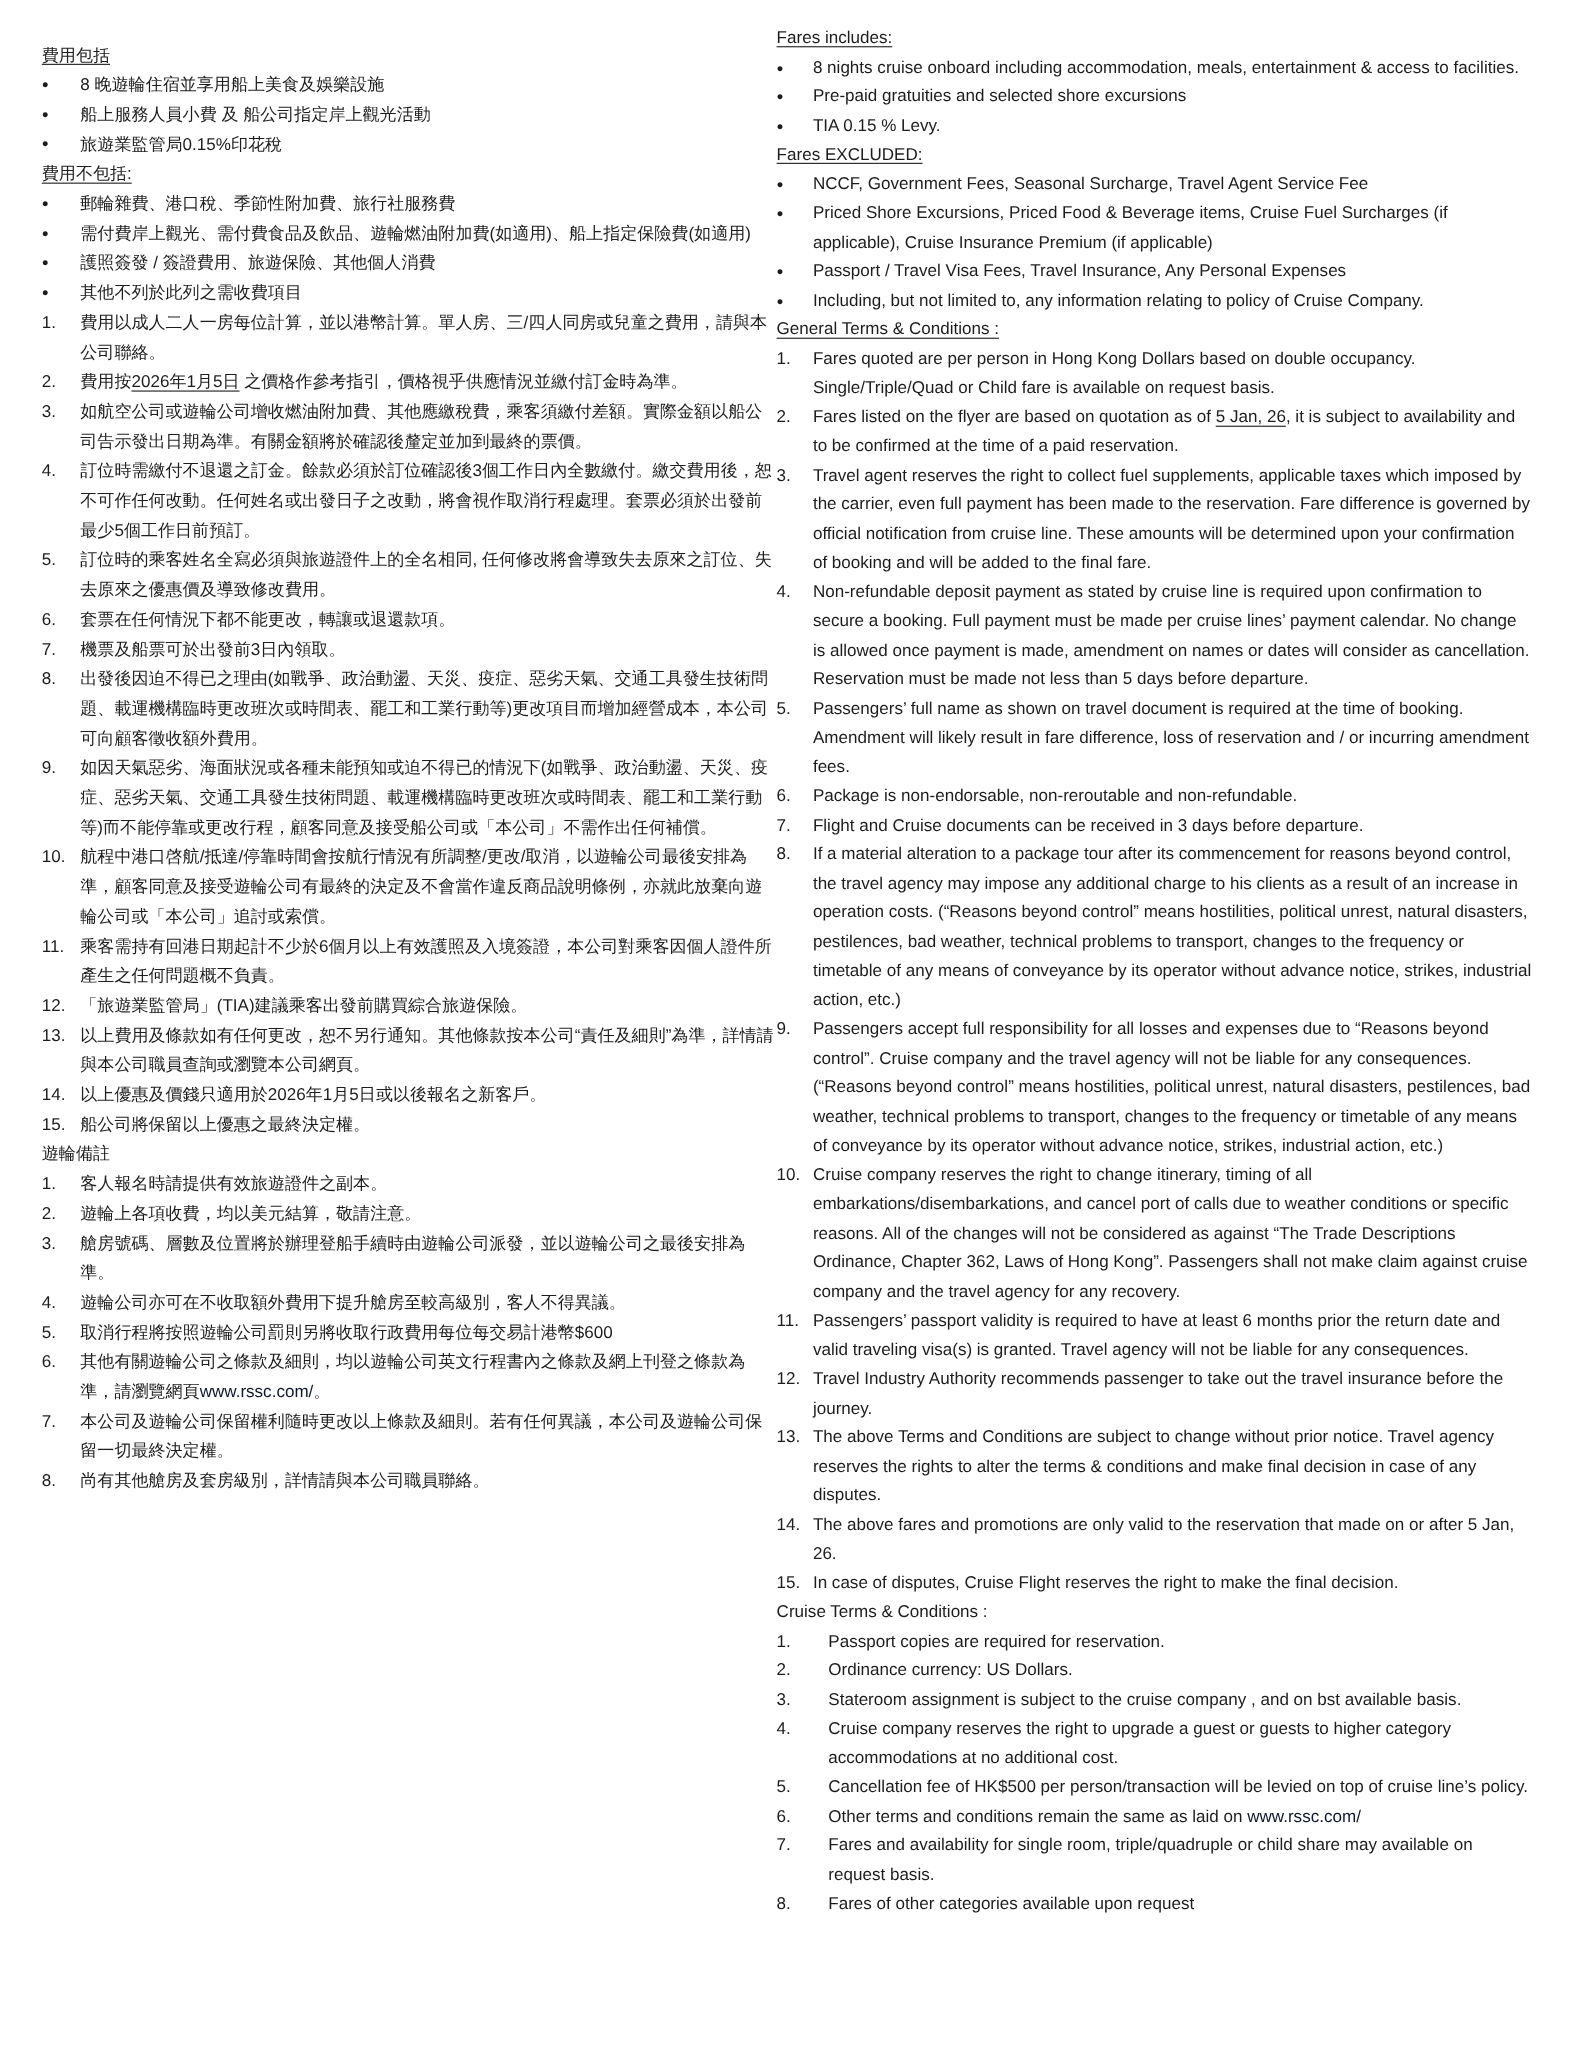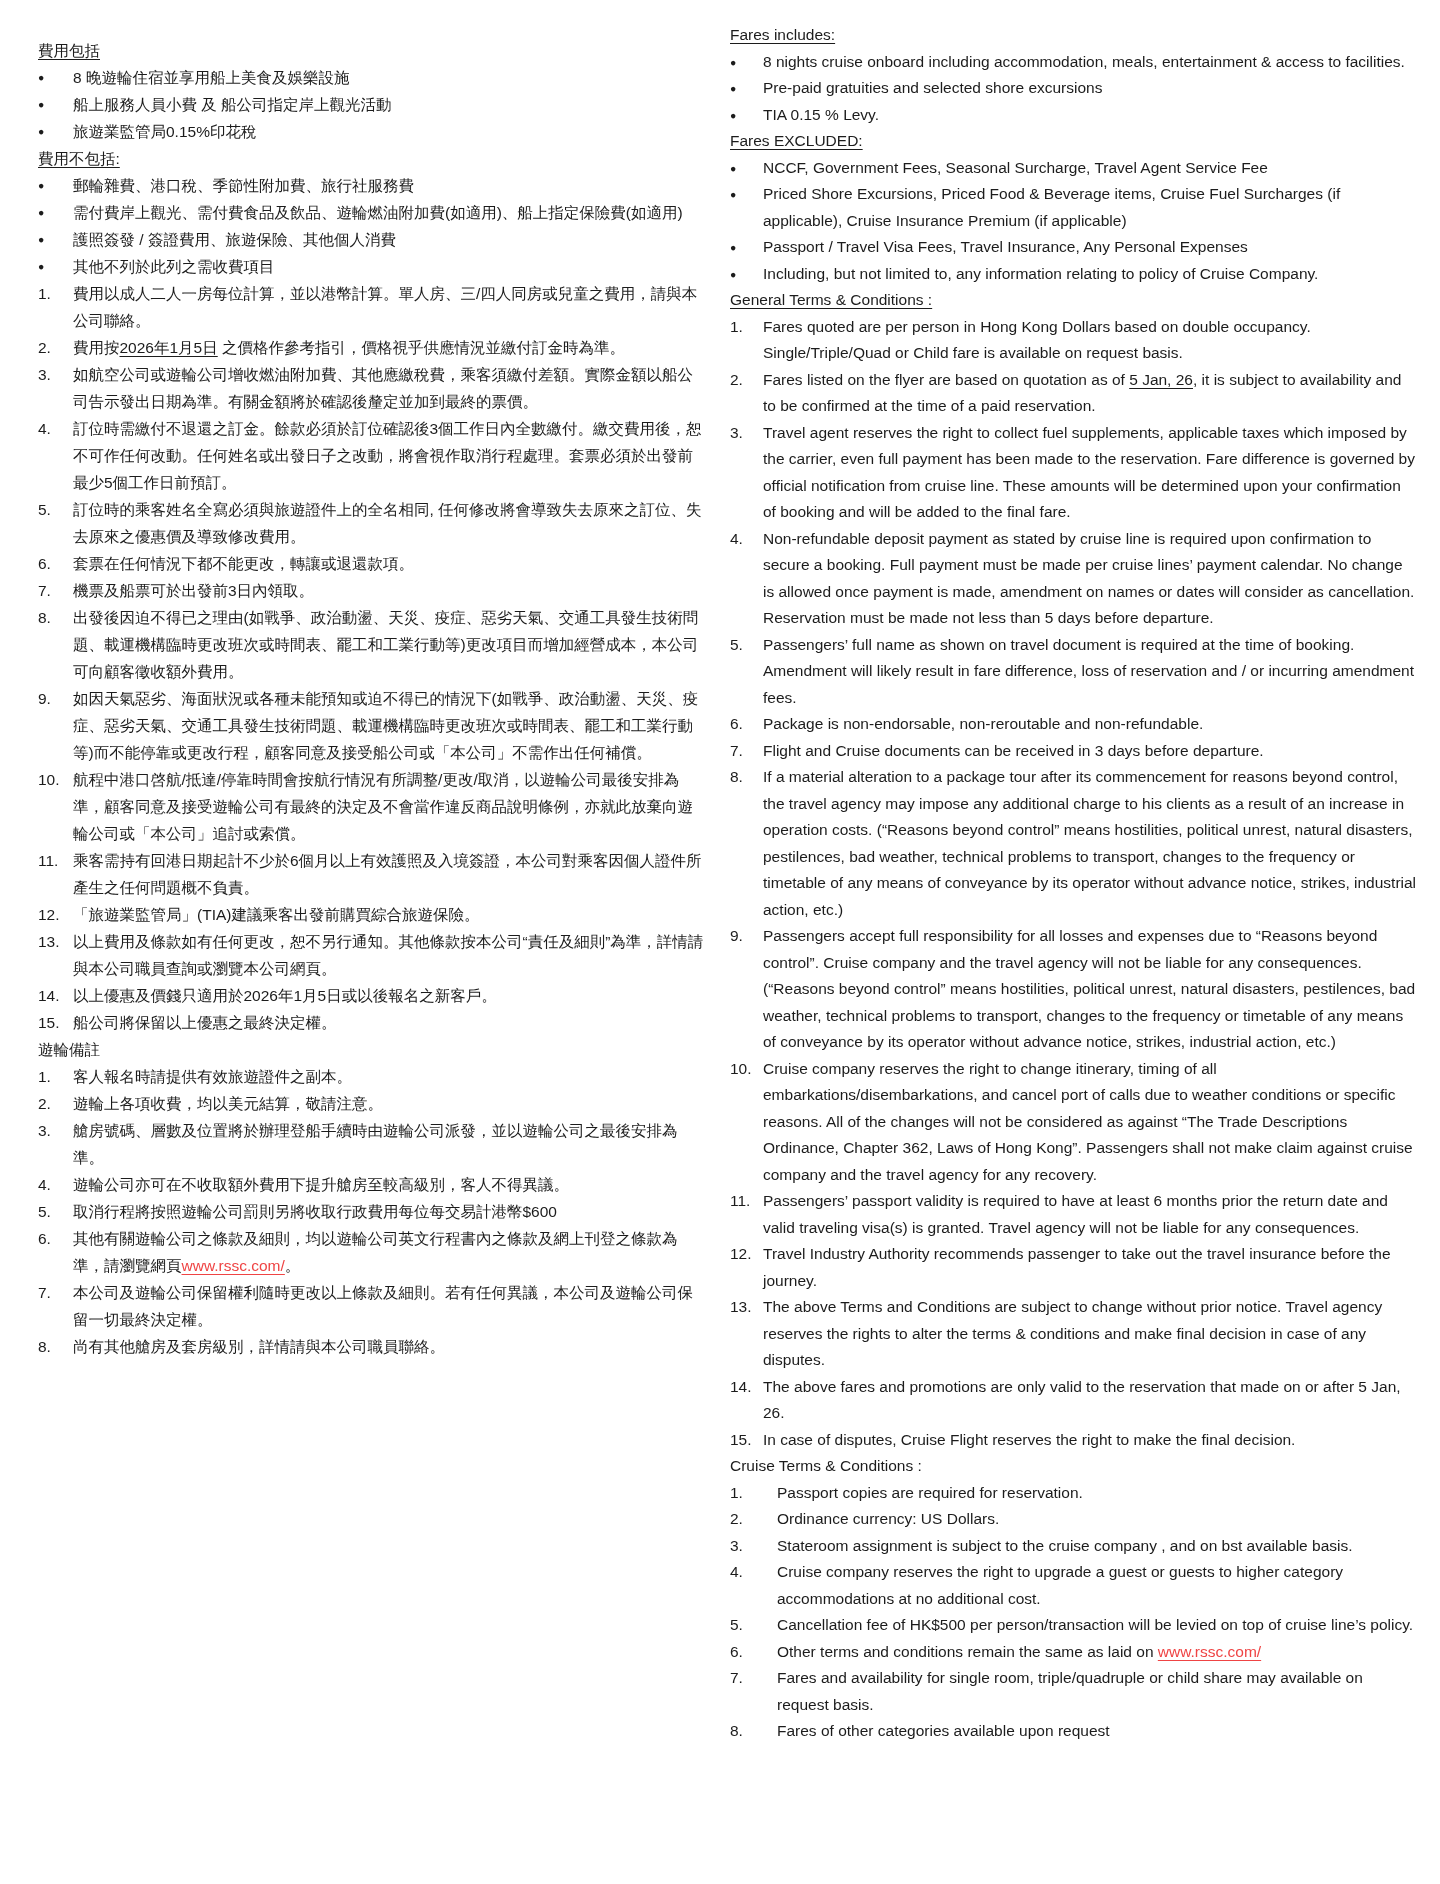--- a/index.html
+++ b/index.html
@@ -4,31 +4,31 @@
 <style>
   html,body{margin:0;padding:0;}
   body{
     width:1440px;height:1884px;background:#ffffff;color:#1c1c1c;
     font-family:"Liberation Sans","DejaVu Sans",sans-serif;
     overflow:hidden;position:relative;
   }
   .page{display:flex;align-items:flex-start;padding:22px 0 0 38px;box-sizing:border-box;}
   .col{box-sizing:border-box;}
   .col-left{width:668px;font-size:15.5px;line-height:27px;padding-top:15px;}
-  .col-right{width:687px;margin-left:24px;font-size:15.5px;line-height:26.5px;}
+  .col-right{width:687px;margin-left:0;font-size:15.5px;line-height:26.5px;}
   .heading{text-decoration:underline;text-underline-offset:3px;}
   .heading.nounder{text-decoration:none;}
   .row{display:flex;align-items:flex-start;}
   .marker{flex:0 0 35px;}
   .col-right .marker{flex:0 0 33px;}
   .col-right .list.wide .marker{flex:0 0 47px;}
   .list[data-marker="bullet"] .marker{font-size:10.5px;}
   .txt{flex:1 1 auto;min-width:0;}
   .useg{text-decoration:underline;text-underline-offset:3px;}
-  .link{color:#ef4444;text-decoration:underline;text-underline-offset:3px;cursor:pointer;}
+  .link{color:#0f172a;text-underline-offset:3px;cursor:pointer;}
   .gap-top{}
 </style>
 </head>
 <body>
 
 <div class="page">
 
   <div class="col col-left">
     <div class="heading">費用包括</div>
     <div class="list" data-marker="bullet">

